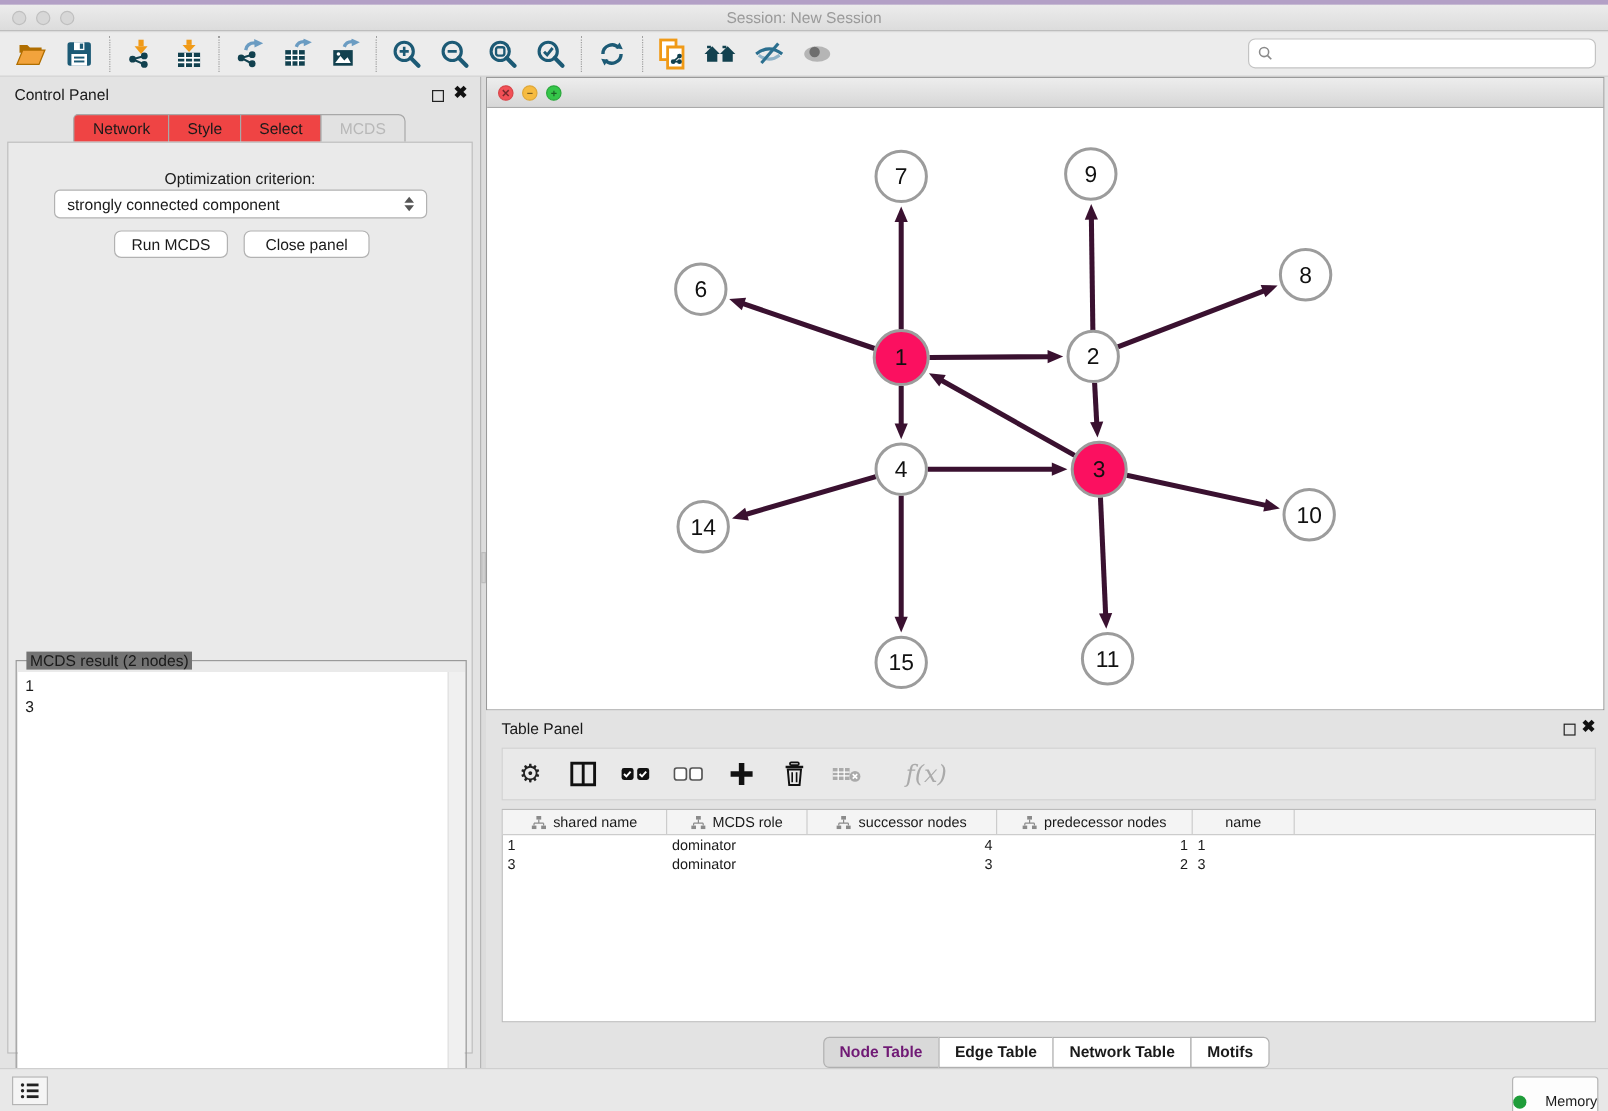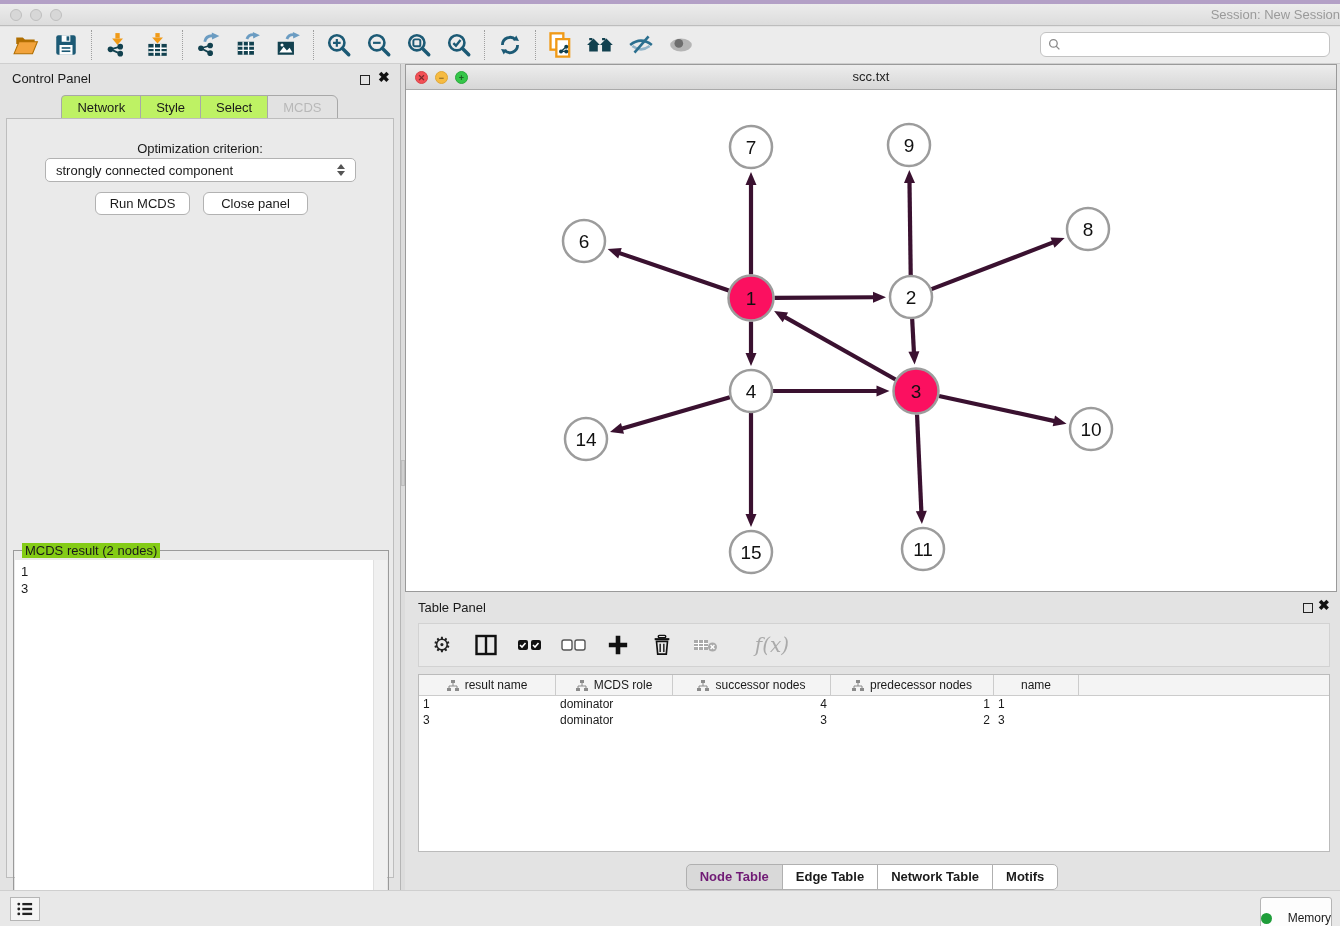--- a/index.html
+++ b/index.html
@@ -3,51 +3,51 @@
 <meta charset="utf-8">
 <style>
   * { margin:0; padding:0; box-sizing:border-box; }
   html,body { width:1340px; height:926px; }
   body { font-family:"Liberation Sans", sans-serif; font-size:13px; color:#1a1a1a; background:#e3e3e3; position:relative; overflow:hidden; }
   .abs { position:absolute; }
 
   
   #desktop-edge { left:0; top:0; width:1340px; height:4px; background:#b3a0c6; }
   #titlebar { left:0; top:4px; width:1340px; height:22px; background:linear-gradient(#ececec,#dcdcdc); border-bottom:1px solid #bdbdbd; }
-  #titlebar .title { position:absolute; left:0; right:0; top:3px; text-align:right; color:#9a9a9a; }
+  #titlebar .title { position:absolute; left:0; right:0; top:3px; text-align:center; color:#9a9a9a; }
   .tl-dot { position:absolute; top:5px; width:12px; height:12px; border-radius:50%; background:#d7d7d7; border:1px solid #bfbfbf; }
 
   
   #toolbar { left:0; top:27px; width:1340px; height:37px; background:#ececec; border-bottom:1px solid #cfcfcf; display:flex; align-items:center; padding-left:6px; }
   .tbtn { width:40px; height:34px; display:flex; align-items:center; justify-content:center; border-radius:4px; }
   .tsep { width:1px; height:30px; border-left:1px dotted #9f9f9f; margin:0 5px; }
   #search-box { right:10px; top:32px; width:290px; height:25px; background:#fff; border:1px solid #c3c3c3; border-radius:6px; display:flex; align-items:center; padding-left:7px; }
   #search-box input { border:none; outline:none; flex:1; height:20px; font-size:12px; background:transparent; margin-left:5px; }
 
   
   #control-panel { left:0; top:64px; width:400px; height:826px; background:#e3e3e3; }
   #cp-header { position:absolute; left:0; top:0; width:100%; height:28px; }
   #cp-header .ptitle { position:absolute; left:12px; top:7px; }
   .float-ico { width:10px; height:10px; border:1.5px solid #222; display:inline-block; }
   .close-ico { font-weight:bold; font-size:14px; color:#111; }
   #cp-tabs { position:absolute; left:0; top:31px; width:100%; display:flex; justify-content:center; }
-  .cp-tab { background:#bef264; border:1px solid #a8a8a8; padding:4px 15px 5px; margin-left:-1px; font-size:13px; }
+  .cp-tab { background:#ef4444; border:1px solid #a8a8a8; padding:4px 15px 5px; margin-left:-1px; font-size:13px; }
   .cp-tab.first { border-radius:4px 0 0 0; }
   .cp-tab.active { background:#e2e2e2; color:#b8b8b8; border-radius:0 6px 0 0; }
   #cp-content { position:absolute; left:6px; top:54px; width:388px; height:760px; background:#eaeaea; border:1px solid #bdbdbd; }
   #opt-label { position:absolute; left:0; width:100%; top:22px; text-align:center; }
   #opt-select { position:absolute; left:38px; top:39px; width:311px; height:24px; background:#fff; border:1px solid #b2b2b2; border-radius:5px; display:flex; align-items:center; padding:0 10px; }
   #opt-select .stepper { margin-left:auto; display:flex; flex-direction:column; gap:2px; }
   .tri-up { width:0; height:0; border-left:4px solid transparent; border-right:4px solid transparent; border-bottom:5px solid #555; }
   .tri-dn { width:0; height:0; border-left:4px solid transparent; border-right:4px solid transparent; border-top:5px solid #555; }
   .btn { background:#fff; border:1px solid #b2b2b2; border-radius:6px; height:23px; display:flex; align-items:center; justify-content:center; font-size:13px; }
   #run-btn { position:absolute; left:88px; top:73px; width:95px; }
   #closepanel-btn { position:absolute; left:196px; top:73px; width:105px; }
   #mcds-box { position:absolute; left:6px; top:431px; width:376px; height:378px; border:1px solid #9a9a9a; }
-  #mcds-legend { position:absolute; left:8px; top:-8px; background:#84cc16; padding:0 3px; }
+  #mcds-legend { position:absolute; left:8px; top:-8px; background:#737373; padding:0 3px; }
   #mcds-white { position:absolute; left:1px; top:9px; width:372px; height:366px; background:#fff; }
   #mcds-scroll { position:absolute; right:0; top:0; width:14px; height:100%; background:#f0f0f0; border-left:1px solid #e0e0e0; }
   #mcds-lines { padding:3px 6px; line-height:17px; font-size:13px; }
 
   
   #v-divider { left:400px; top:64px; width:5px; height:826px; background:#dcdcdc; border-left:1px solid #b5b5b5; }
   #v-divider .grip { position:absolute; top:396px; left:0px; width:4px; height:26px; background:#cfcfcf; border:1px solid #bdbdbd; }
 
   
   #net-window { left:405px; top:64px; width:932px; height:528px; border:1px solid #9a9a9a; background:#fff; }
@@ -272,21 +272,20 @@
 
 <div id="v-divider" class="abs">
     <div class="grip"></div>
   </div>
 
 <div id="net-window" class="abs">
   <div id="net-titlebar">
     <span class="mac-dot" style="left:9px; background:#f25056; border:1px solid #d84549;">✕</span>
     <span class="mac-dot" style="left:29px; background:#f6bb41; border:1px solid #dfa738;">−</span>
     <span class="mac-dot" style="left:49px; background:#35c649; border:1px solid #2aa83c;">+</span>
-    <div class="title">scc.txt</div>
   </div>
   <svg id="net-canvas" viewBox="0 0 930 501">
       <line x1="345" y1="184.5" x2="345" y2="93" stroke="#3a1130" stroke-width="4.2"></line>
       <polygon points="345 82 350.5 95 339.5 95" fill="#3a1130"></polygon>
       <line x1="322.75978525931606" y1="200.40902850168274" x2="212.07011619849453" y2="162.62872229529455" stroke="#3a1130" stroke-width="4.2"></line>
       <polygon points="201.6598029156212 159.07550159395456 215.73951078241424 158.06960578137424 212.18629008107422 168.47991906424758" fill="#3a1130"></polygon>
       <line x1="368.4995410290714" y1="207.8531278685683" x2="469.00070310440134" y2="207.22499560559748" stroke="#3a1130" stroke-width="4.2"></line>
       <polygon points="480.00048826694535 207.15624694833159 467.0351164943899 212.73738794273604 466.966367837124 201.73760278019196" fill="#3a1130"></polygon>
       <line x1="345" y1="231.5" x2="345" y2="265" stroke="#3a1130" stroke-width="4.2"></line>
       <polygon points="345 276 339.5 263 350.5 263" fill="#3a1130"></polygon>
@@ -391,21 +390,21 @@
   </div>
   <div id="tp-table">
     <div id="tp-head">
         <div class="th" style="width: 137px;">
           <svg width="12" height="11" viewBox="0 0 12 11">
             <rect x="4" y="0" width="4" height="3" fill="#8a8a8a"></rect>
             <path d="M6 3 v3 M2 6 h8 M2 6 v2 M10 6 v2" stroke="#8a8a8a" stroke-width="1" fill="none"></path>
             <rect x="0" y="8" width="4" height="3" fill="#8a8a8a"></rect>
             <rect x="8" y="8" width="4" height="3" fill="#8a8a8a"></rect>
           </svg>
-          <span>result name</span>
+          <span>shared name</span>
         </div>
         <div class="th" style="width: 117px;">
           <svg width="12" height="11" viewBox="0 0 12 11">
             <rect x="4" y="0" width="4" height="3" fill="#8a8a8a"></rect>
             <path d="M6 3 v3 M2 6 h8 M2 6 v2 M10 6 v2" stroke="#8a8a8a" stroke-width="1" fill="none"></path>
             <rect x="0" y="8" width="4" height="3" fill="#8a8a8a"></rect>
             <rect x="8" y="8" width="4" height="3" fill="#8a8a8a"></rect>
           </svg>
           <span>MCDS role</span>
         </div>

